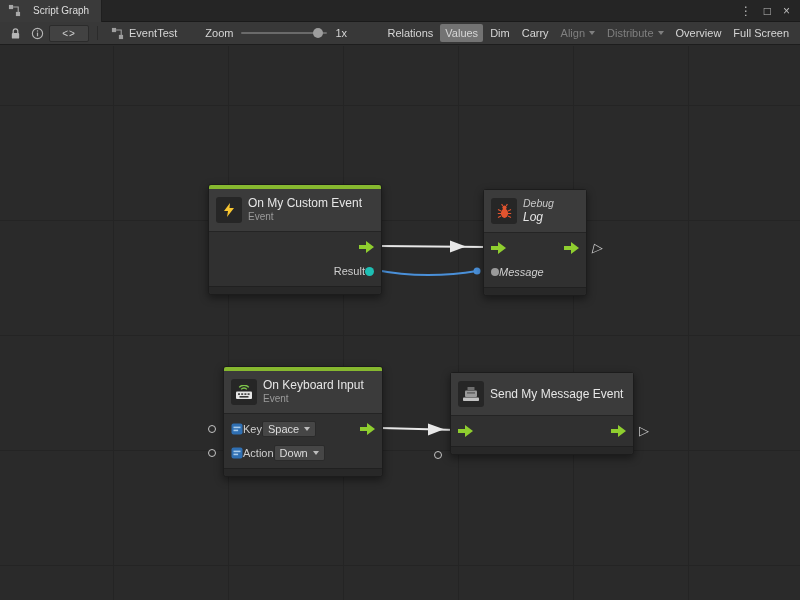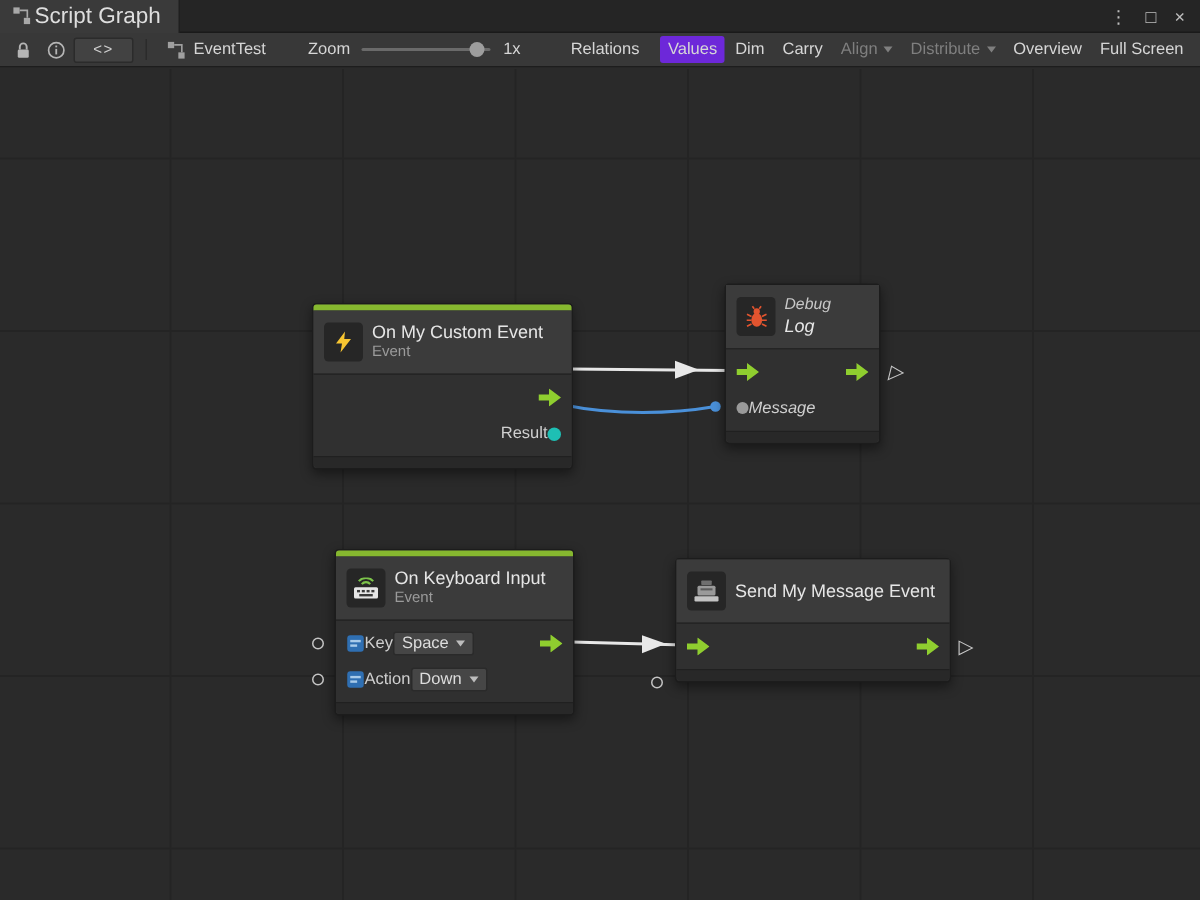--- a/index.html
+++ b/index.html
@@ -3,43 +3,43 @@
 <meta charset="utf-8">
 <style>
   * { margin:0; padding:0; box-sizing:border-box; }
   html,body { width:800px; height:600px; overflow:hidden; background:#1e1e1e;
               font-family:"Liberation Sans", sans-serif; }
   .app { position:relative; width:800px; height:600px; background:#2A2A2A; }
 
   
   .titlebar { height:22px; background:#252525; display:flex; align-items:center;
               border-bottom:1px solid #1a1a1a; }
-  .tab { display:inline-flex; align-items:center; gap:2px; height:22px; padding:0 12px 0 8px;
-         background:#3A3A3A; border-right:1px solid #1f1f1f; color:#dedede; font-size:15px; }
+  .tab { display:inline-flex; align-items:center; gap:12px; height:22px; padding:0 12px 0 8px;
+         background:#3A3A3A; border-right:1px solid #1f1f1f; color:#dedede; font-size:10px; }
   .win-controls { margin-left:auto; display:flex; align-items:center; gap:12px;
                   margin-right:10px; color:#bdbdbd; font-size:12px; }
   .win-controls span { cursor:default; }
 
   
   .toolbar { height:23px; background:#383838; border-bottom:1px solid #1d1d1d;
              display:flex; align-items:center; font-size:11px; color:#d6d6d6; padding:0 4px; }
   .ibtn { height:17px; min-width:20px; display:flex; align-items:center; justify-content:center;
           border-radius:2px; margin:0 1px; }
   .codebtn { width:40px; background:#424242; border:1px solid #2b2b2b; color:#cfcfcf;
              font-size:10px; letter-spacing:1px; }
   .vsep { width:1px; height:14px; background:#2b2b2b; margin:0 7px; }
   .graphname { display:flex; align-items:center; gap:5px; margin-left:6px; }
   .zoomwrap { display:flex; align-items:center; gap:8px; margin-left:28px; }
   .zoom-track { width:86px; height:2px; background:#6a6a6a; border-radius:1px; position:relative; }
   .zoom-handle { position:absolute; right:4px; top:-4px; width:10px; height:10px;
                  border-radius:50%; background:#9d9d9d; }
   .tb-right { margin-left:auto; display:flex; align-items:center; gap:2px; margin-right:2px; }
   .tbtn { padding:3px 5px; border-radius:2px; white-space:nowrap; display:inline-flex;
           align-items:center; gap:4px; }
-  .tbtn.active { background:#6d28d9;margin-left:7px; }
+  .tbtn.active { background:#737373; }
   .tbtn.disabled { color:#7f7f7f; }
   .caret { width:0; height:0; border-left:3.5px solid transparent;
            border-right:3.5px solid transparent; border-top:4px solid #bdbdbd; }
   .disabled .caret { border-top-color:#7f7f7f; }
 
   
   .canvas { position:absolute; top:46px; left:0; width:800px; height:554px;
             background-color:#2A2A2A;
             background-image:
               linear-gradient(#242424 1px, transparent 1px),
@@ -170,21 +170,21 @@
 
     <svg class="wires" width="800" height="554">
       <path d="M380,200 L486,201" stroke="#E8E8E8" stroke-width="2" fill="none"></path>
       <polygon points="450,194.5 466,200.5 450,206.5" fill="#E8E8E8"></polygon>
       <path d="M376,224 C410,231 448,230 477,225" stroke="#4A90D9" stroke-width="2" fill="none"></path>
       <circle cx="477" cy="225" r="3.5" fill="#4A90D9"></circle>
       <path d="M381,382 L456,384" stroke="#E8E8E8" stroke-width="2" fill="none"></path>
       <polygon points="428,377.5 444,383.2 428,389.5" fill="#E8E8E8"></polygon>
     </svg>
 
-    <div class="node" style="left:208px; top:156px; width:174px;">
+    <div class="node" style="left:208px; top:138px; width:174px;">
       <div class="accent"></div>
       <div class="head">
         <div class="icon-box">
           <svg width="16" height="16" viewBox="0 0 16 16">
             <path d="M9 1 L3 9 H7 L6 15 L13 6 H8.5 Z" fill="#F7C531"></path>
           </svg>
         </div>
         <div class="titles">
           <span class="n-title">On My Custom Event</span>
           <span class="n-sub">Event</span>

